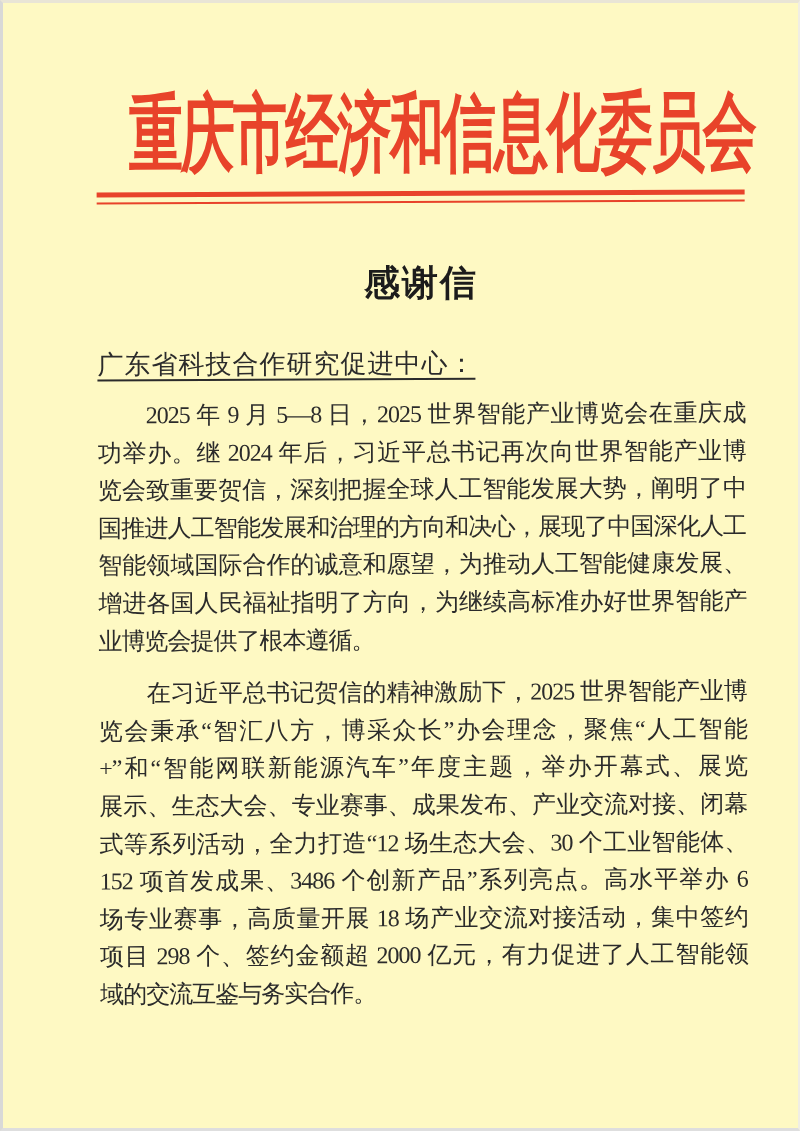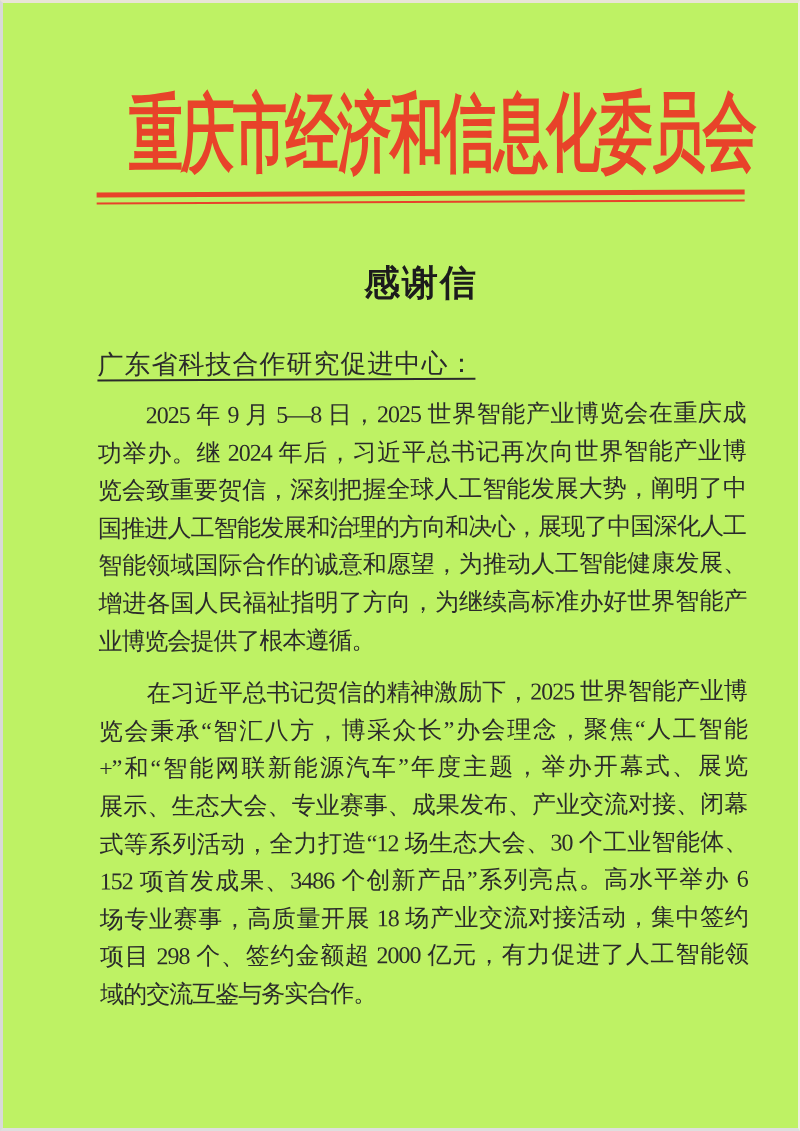--- a/index.html
+++ b/index.html
@@ -6,21 +6,21 @@
     margin: 0;
     padding: 0;
     background: #ffffff;
     font-family: "Liberation Serif", "DejaVu Serif", serif;
   }
   .page {
     position: relative;
     width: 800px;
     height: 1131px;
     box-sizing: border-box;
-    background: #bef264;
+    background: #fef9c3;
     border-top: 3px solid #e9e5d6;
     border-left: 3px solid #d9d9d7;
     border-right: 2px solid #f0eee4;
     border-bottom: 3px solid #dedede;
     overflow: hidden;
   }
   .content {
     position: absolute;
     left: 95px;
     top: 0;

